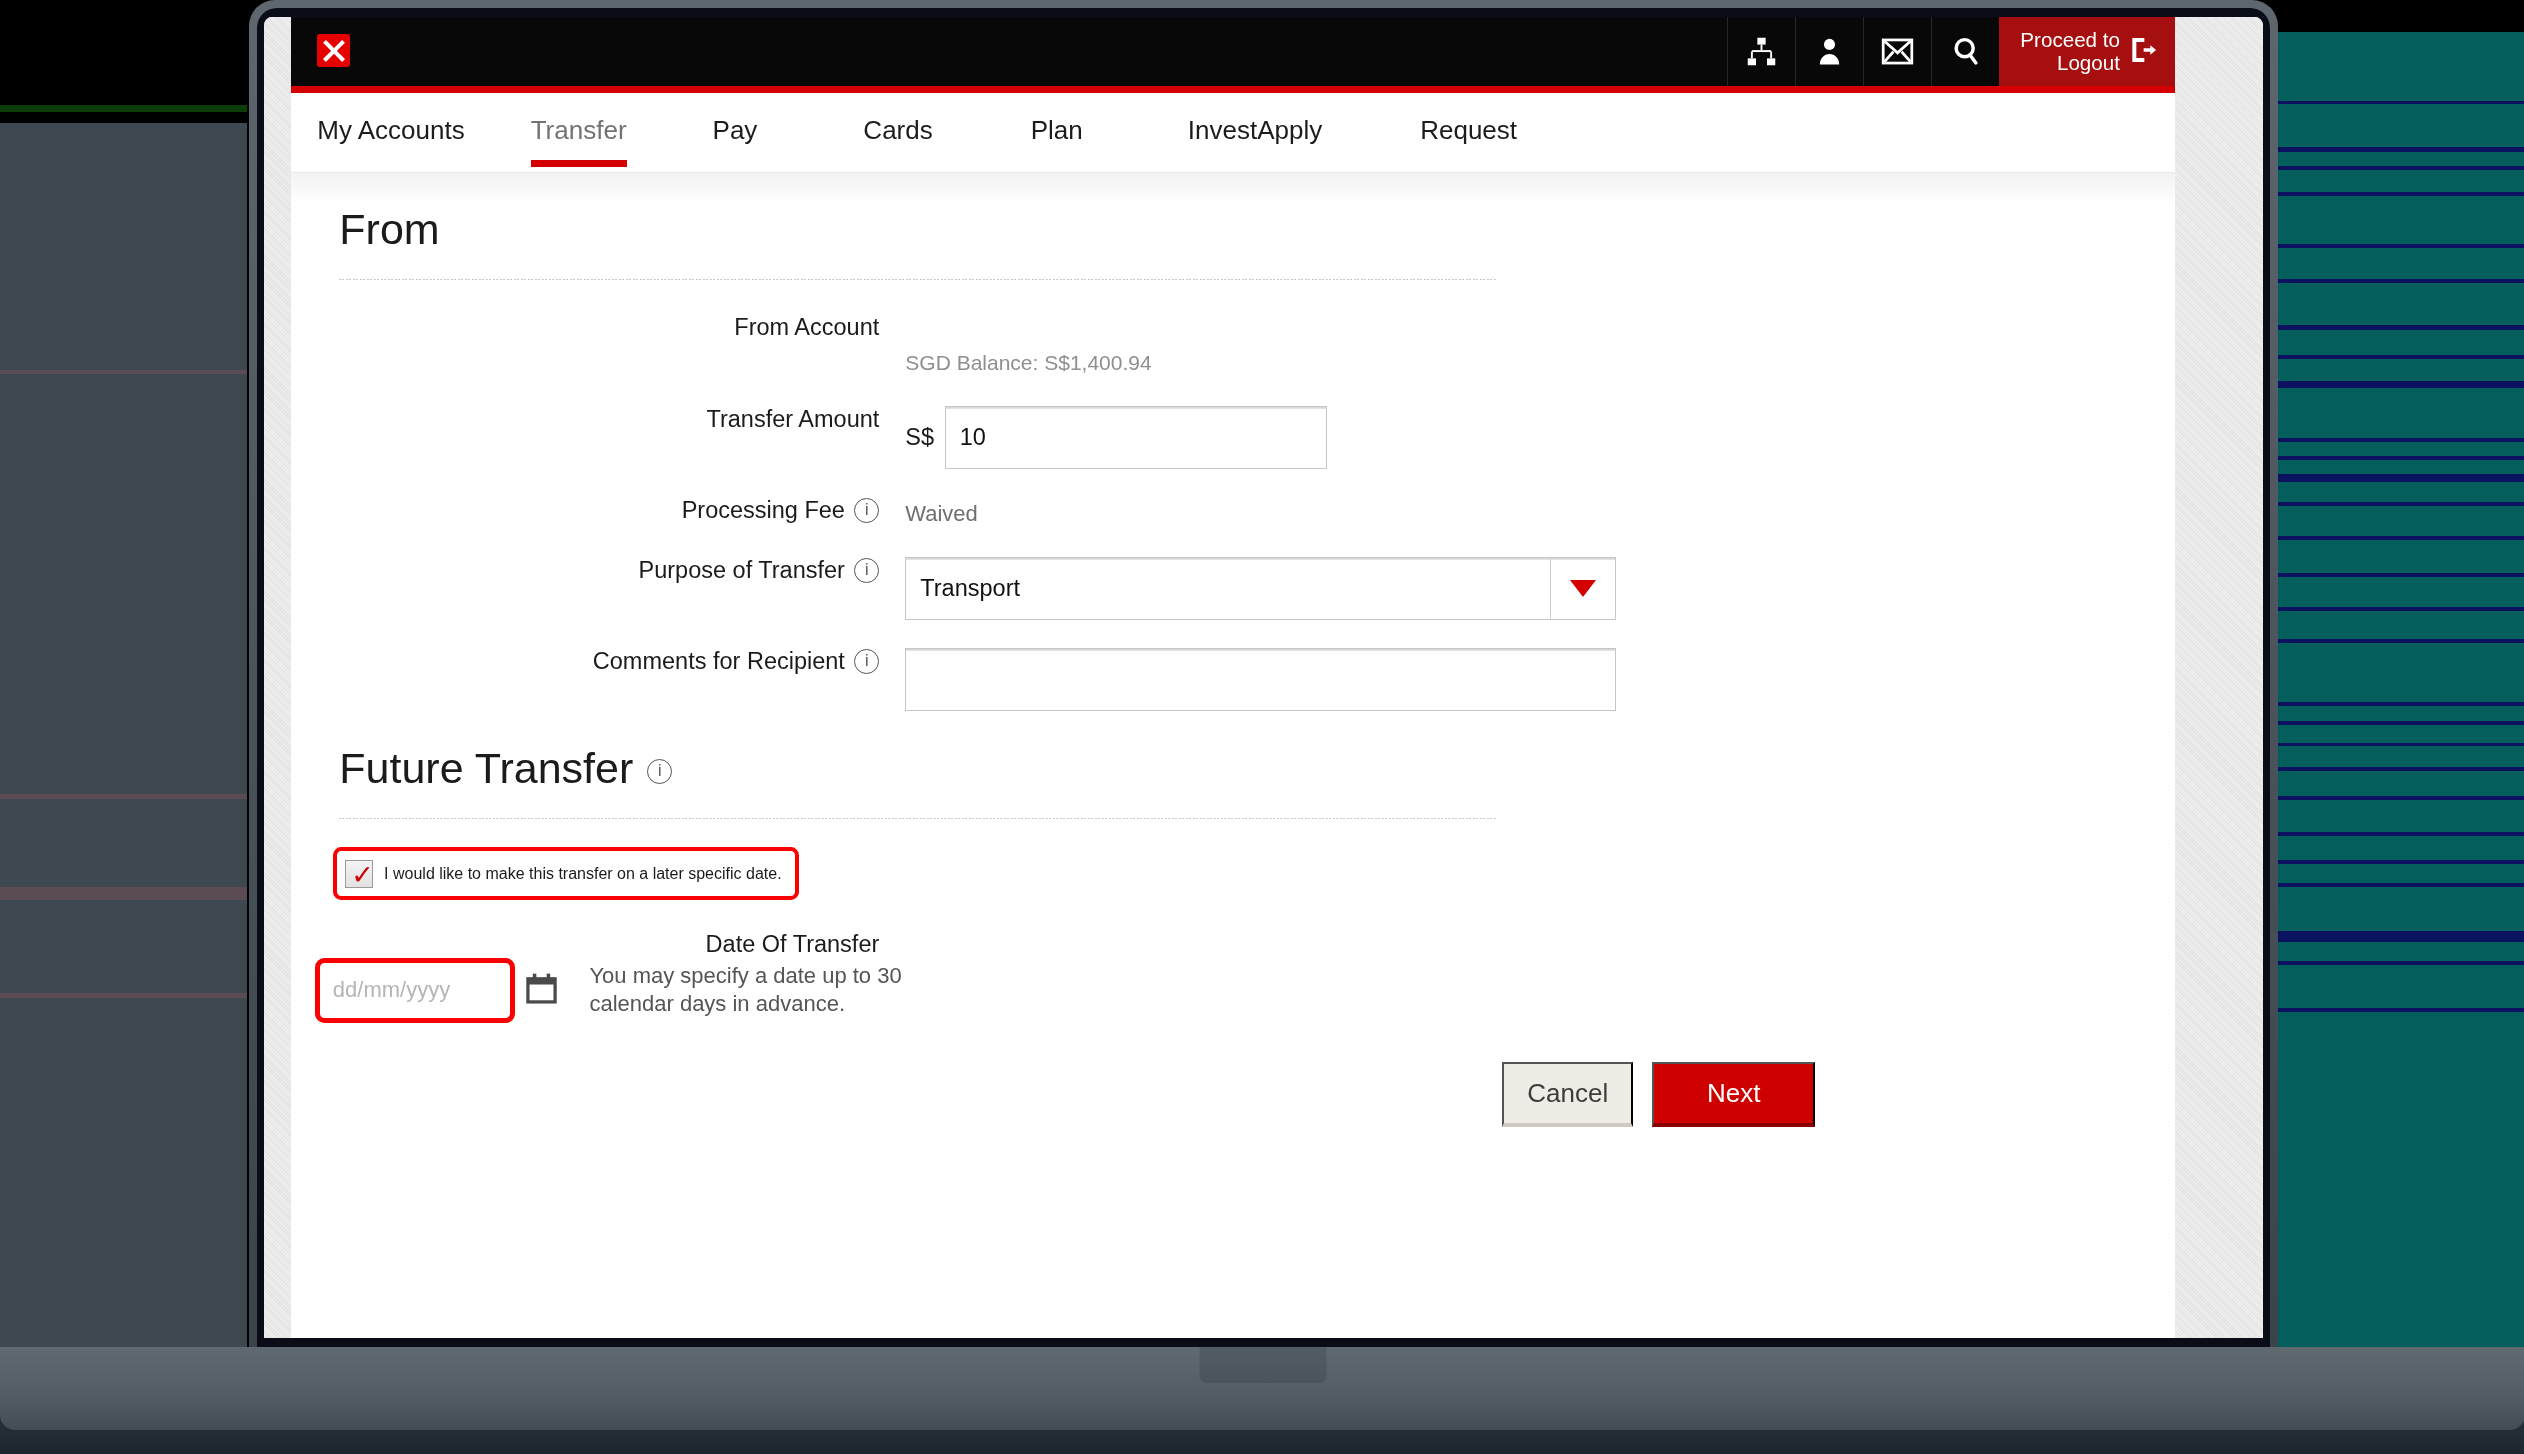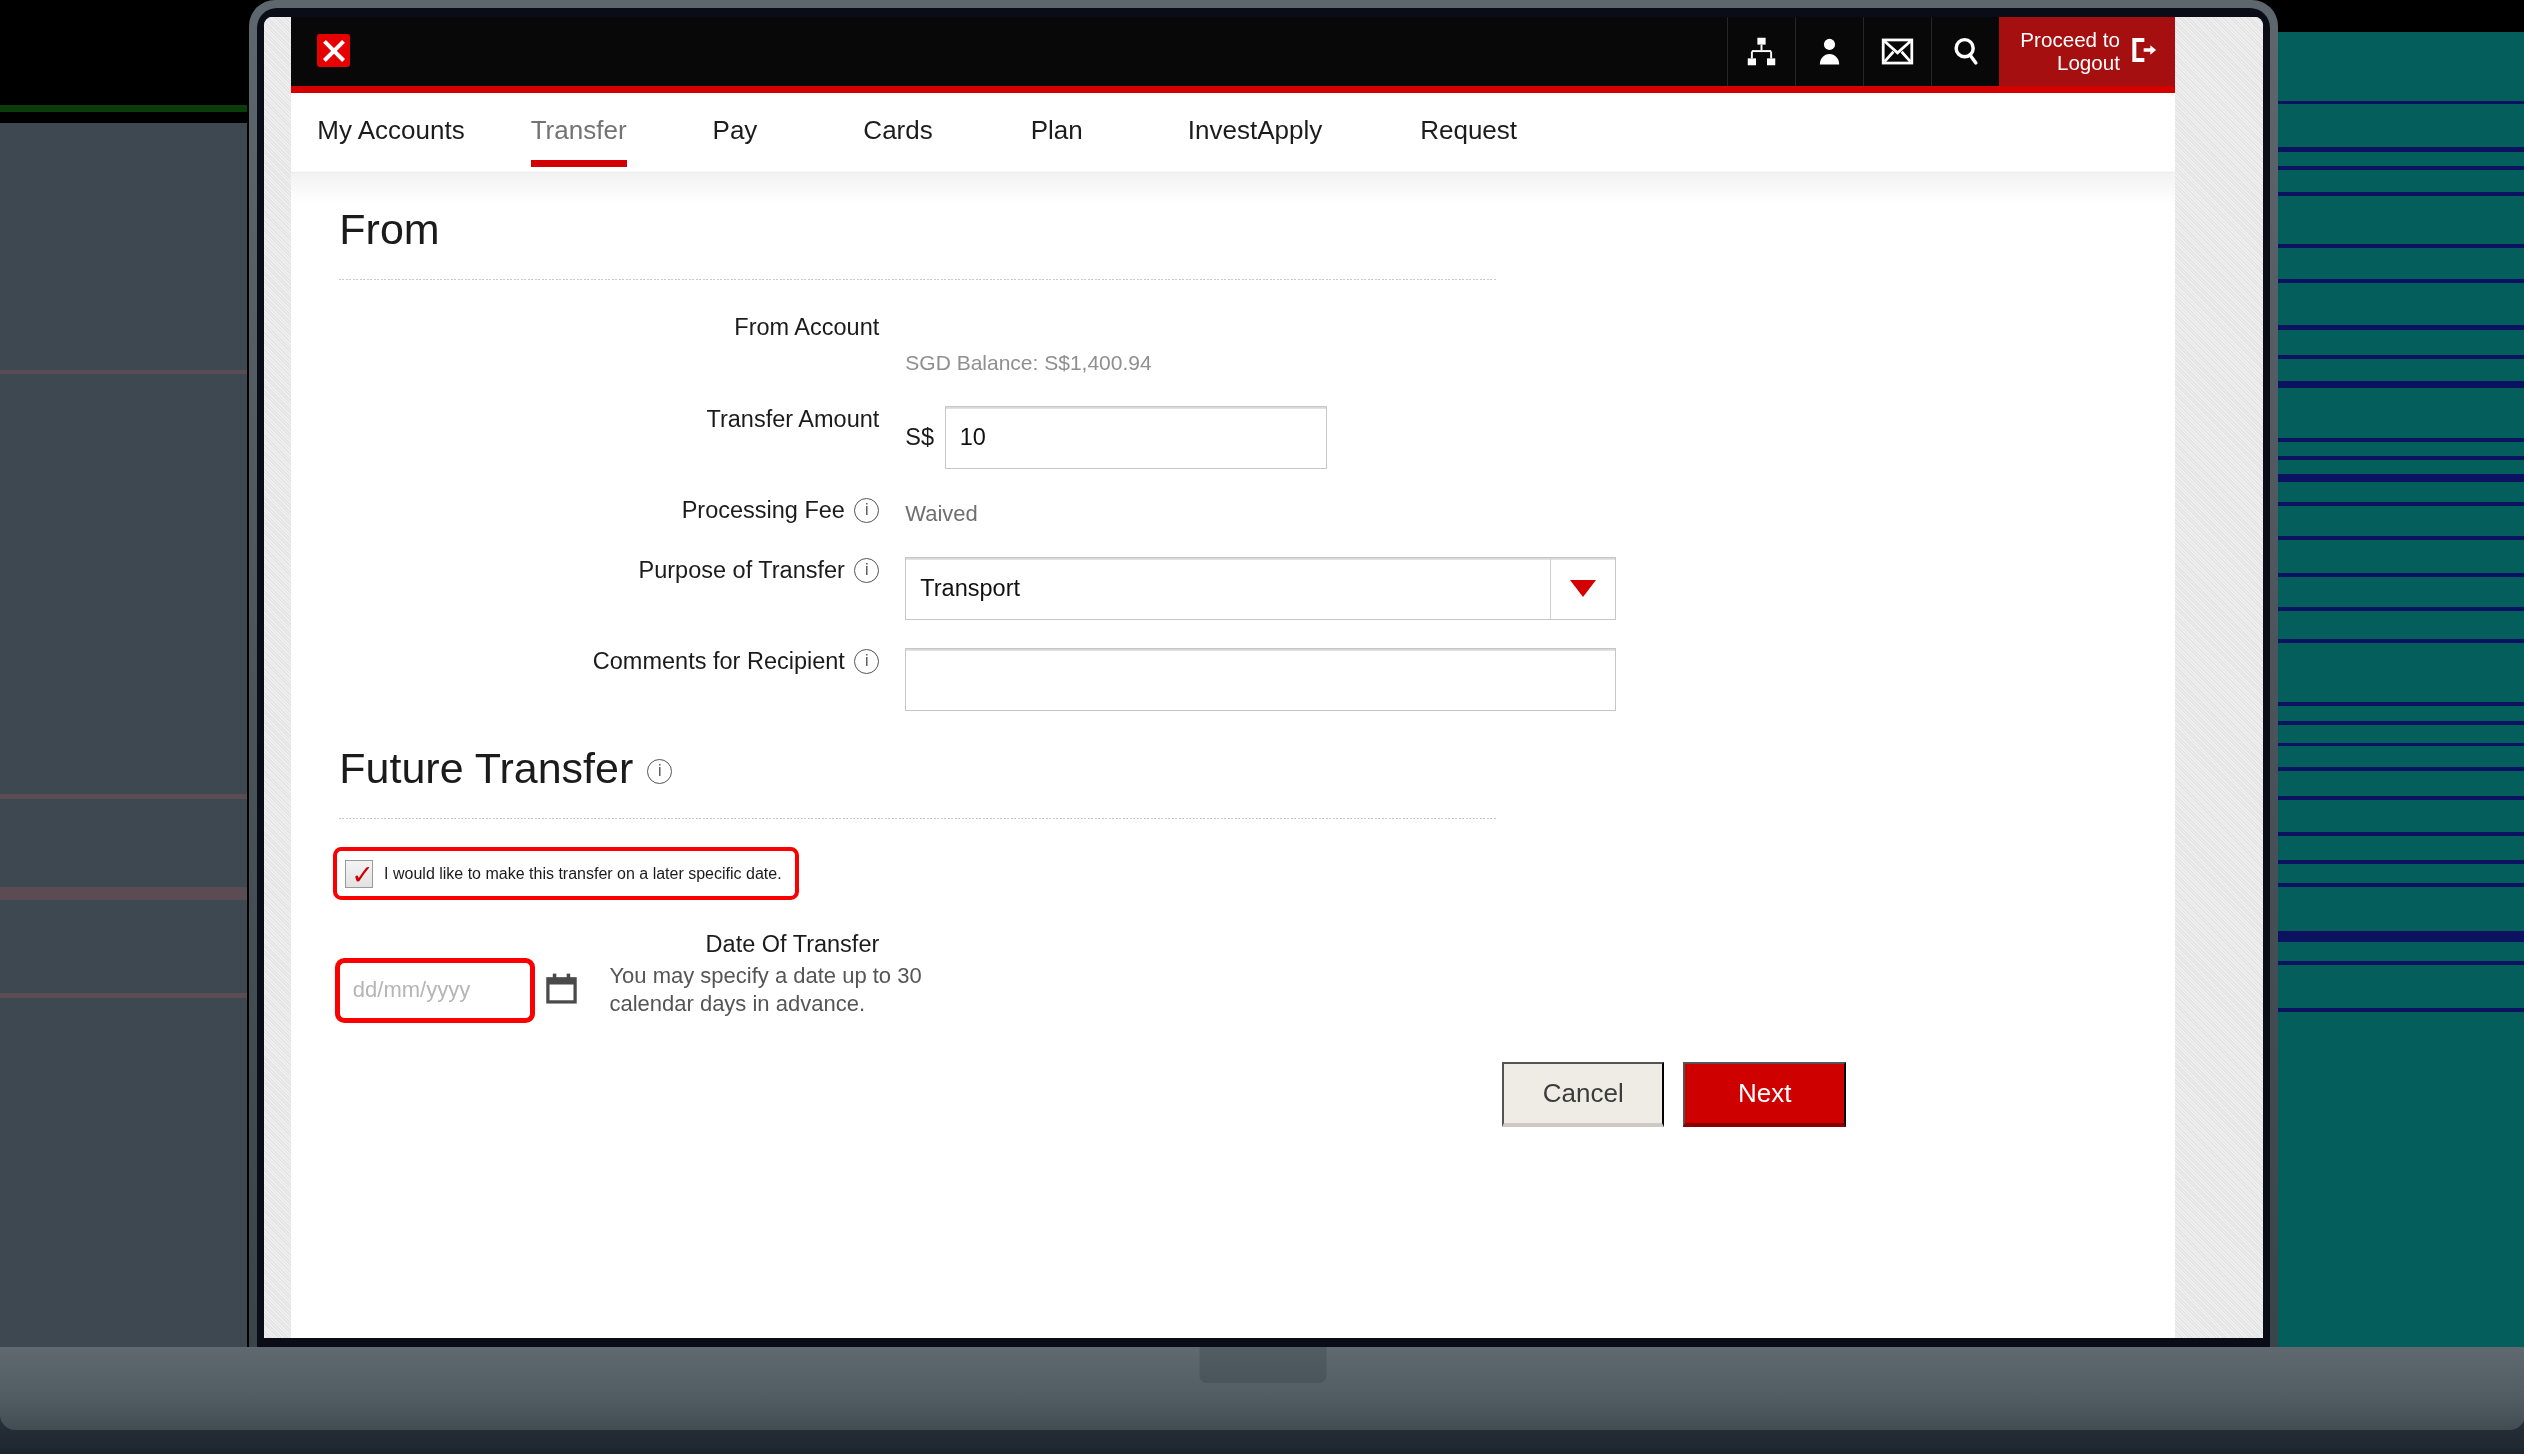--- a/index.html
+++ b/index.html
@@ -245,37 +245,37 @@
   .checkbox .tick {
     position: absolute; left: 4.7px; top: 0px;
     font-size: 27px; color: #d00000; line-height: 28px;
     font-family: "DejaVu Sans", sans-serif;
   }
   .cb-label { font-size: 16px; color: #1b1b1b; margin-left: 10.6px; white-space: nowrap; }
 
   .date-hl {
     border: 5.3px solid #fa0000; border-radius: 9.4px;
     width: 200px; height: 65px;
-    display: flex; align-items: center; background: #fff; margin-left: 20px;
+    display: flex; align-items: center; background: #fff;
   }
   .date-hl .ph { font-size: 22px; color: #b5b5b5; padding-left: 13px; }
 
   .cal-icon { margin-left: 10.6px; }
 
   .hint-text {
     font-size: 22px; color: #555; line-height: 1.28; margin-left: 31px;
     white-space: pre-line; max-width: 376px;
   }
 
   .btn-row { display: flex; justify-content: flex-start; gap: 19px; margin: 39px 0 0 1211px; }
   .btn {
     font-size: 26px; display: inline-flex; align-items: center; justify-content: center;
   }
   .btn-cancel {
-    width: 162px; height: 65px; background: #efece6; color: #3c3c3c;
+    width: 131px; height: 65px; background: #efece6; color: #3c3c3c;
     border-bottom: 4.1px solid #cfcac1;
   }
   .btn-next {
     width: 163px; height: 65px; background: #cf0000; color: #fff;
     border-bottom: 4.1px solid #8a0000;
   }
 </style>
 </head>
 <body>
 

